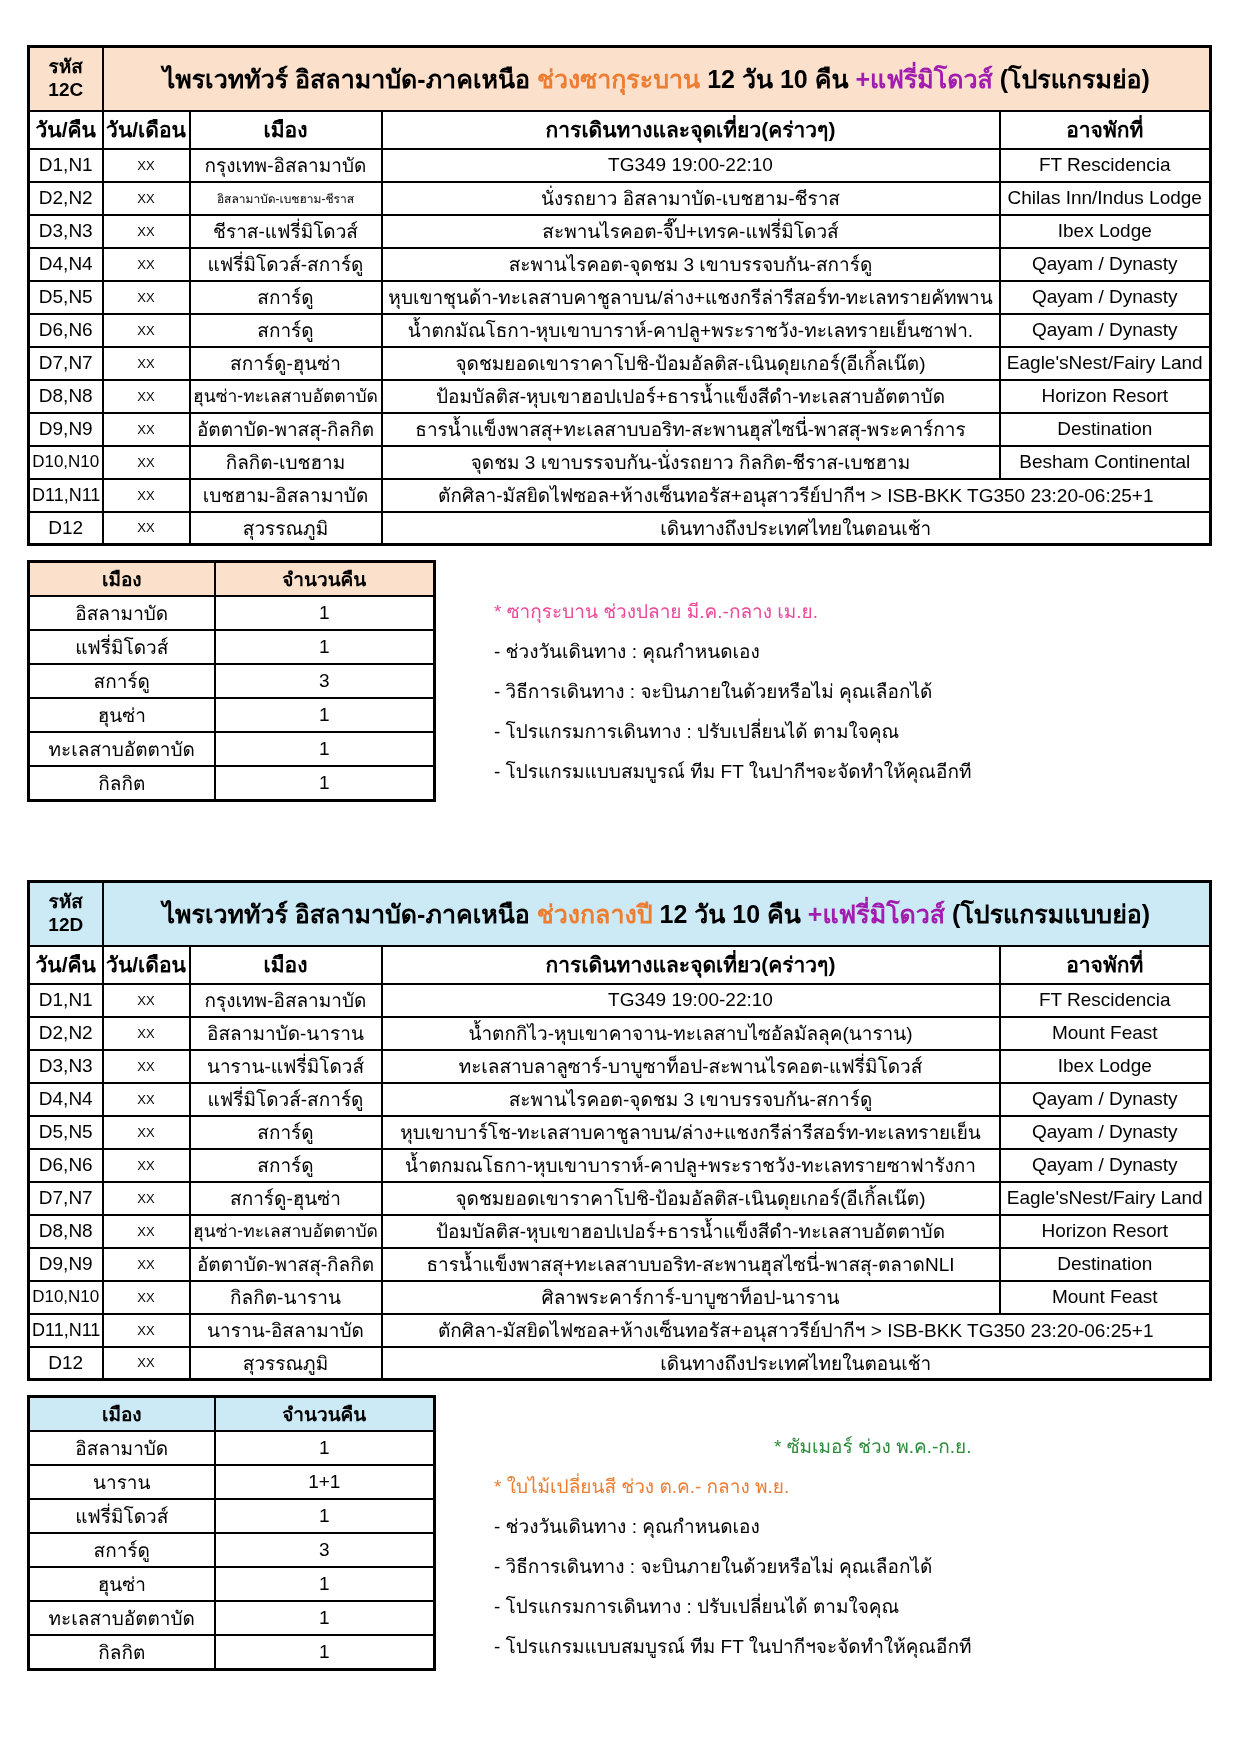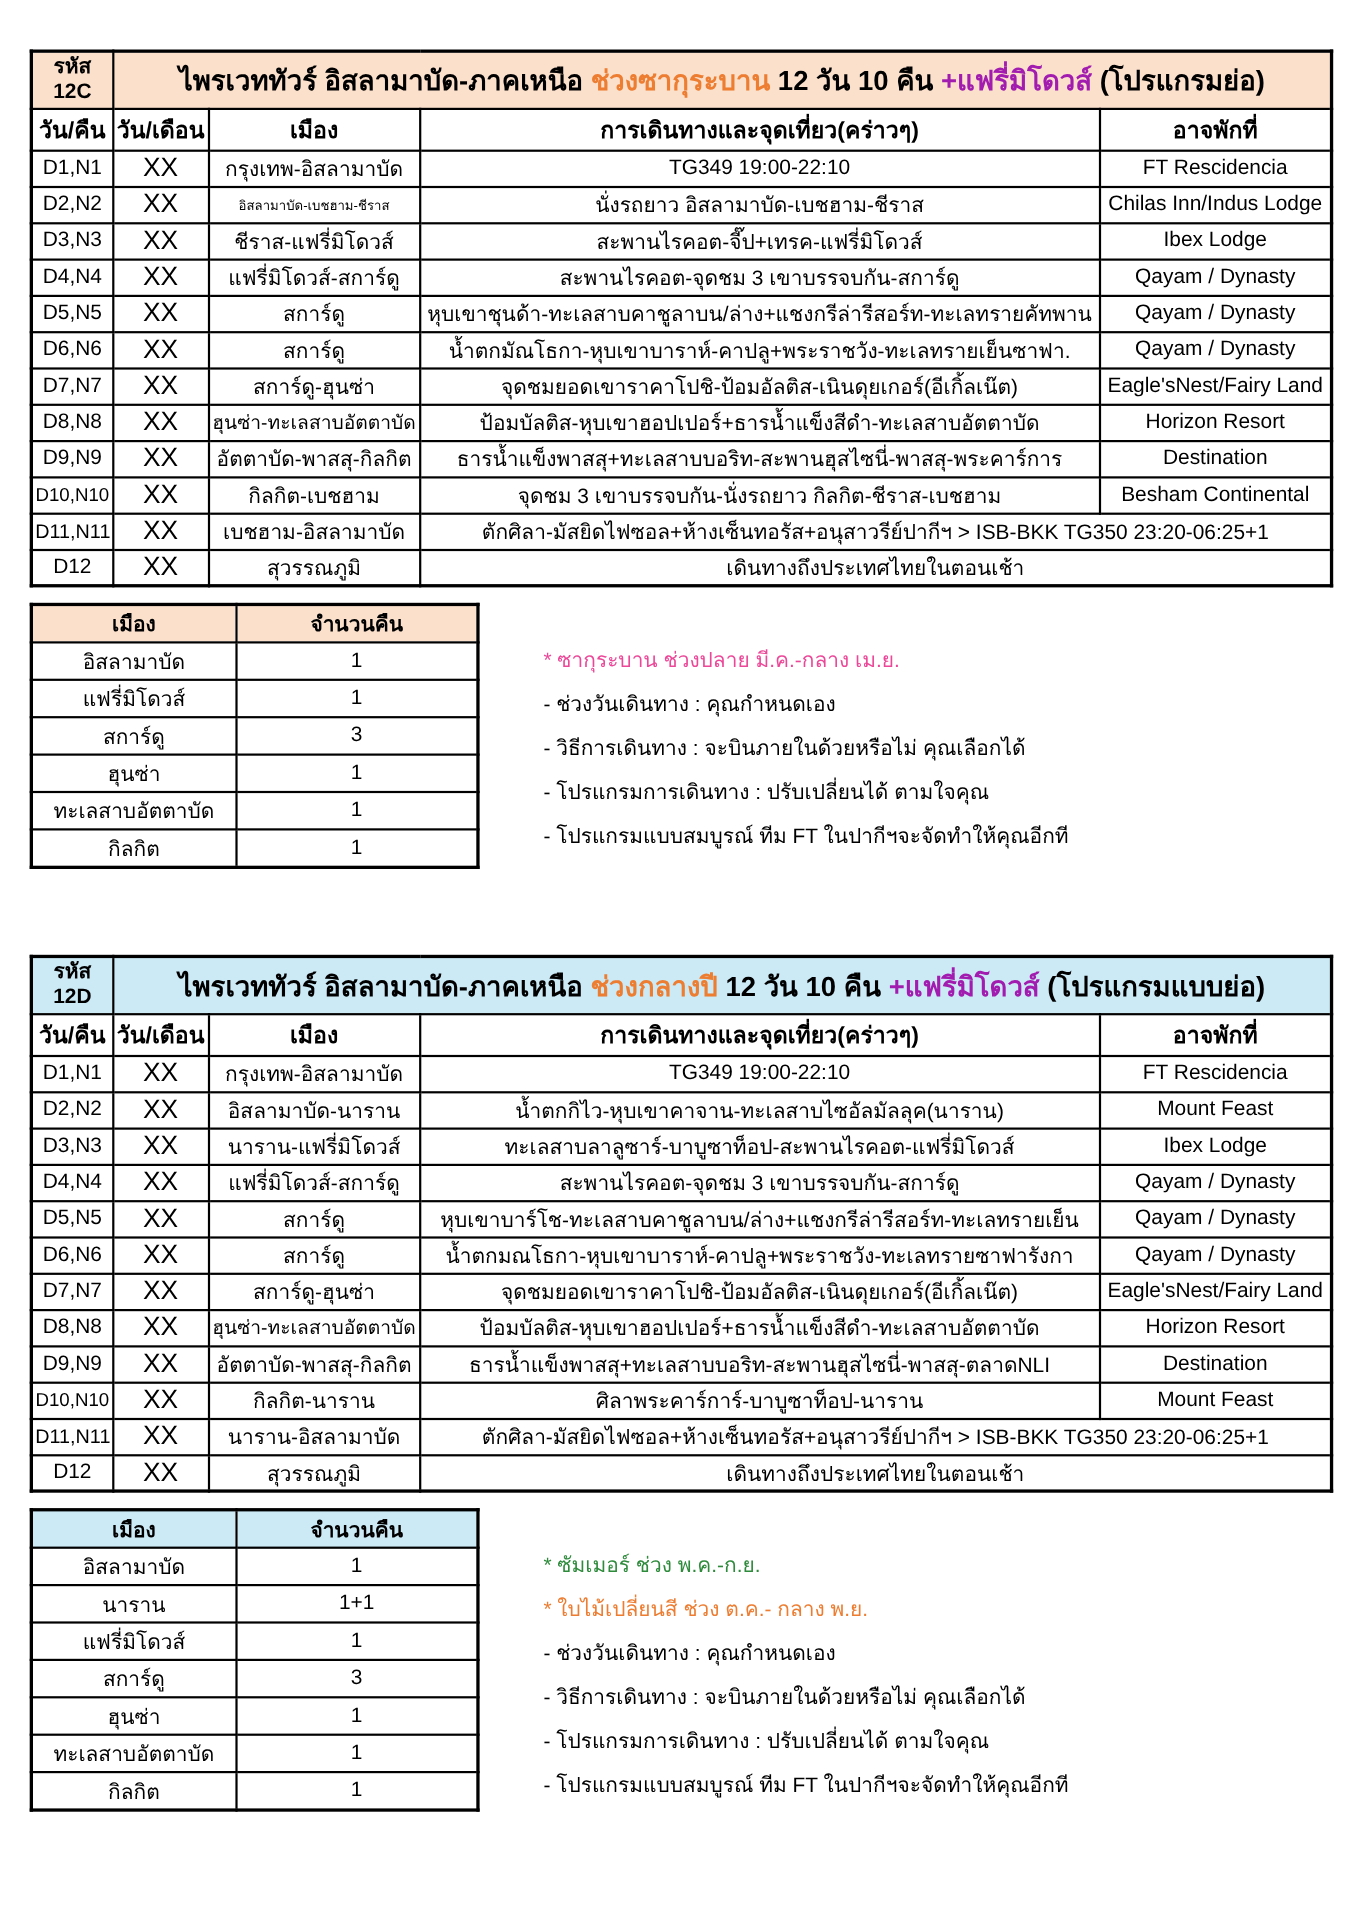--- a/index.html
+++ b/index.html
@@ -18,28 +18,28 @@
   
   .itin { width: 1182px; border: 3px solid #000; }
   .itin th, .itin td {
     border: 2px solid #000;
     text-align: center;
     vertical-align: middle;
     overflow: hidden;
     white-space: nowrap;
     padding: 0 2px;
   }
-  .title-row th { height: 52px; }
+  .title-row th { height: 64px; }
   .t1 .title-row th { background: #FBE0CC; }
   .t2 .title-row th { background: #CBEAF6; }
   .code-cell { font-weight: bold; font-size: 19px; line-height: 1.2; }
   .title-cell { font-size: 25px; font-weight: bold; }
   .head-row th { height: 38px; font-size: 21px; font-weight: bold; background: #fff; }
   .itin tbody td { height: 33px; font-size: 19px; }
-  .itin tbody td.date { font-size: 24px; }
+  .itin tbody td.date { font-size: 13px; }
   .orange { color: #ED7D31; }
   .green  { color: #a21caf; }
 
   
   .below { display: flex; align-items: flex-start; margin-top: 14px; }
   .below.first { margin-bottom: 78px; }
   .sum { width: 406px; border: 3px solid #000; }
   .sum th, .sum td {
     border: 2px solid #000;
     height: 31px;
@@ -368,21 +368,21 @@
             <td>ทะเลสาบอัตตาบัด</td>
             <td>1</td>
           </tr>
           <tr>
             <td>กิลกิต</td>
             <td>1</td>
           </tr>
         </tbody>
     </table>
     <div class="notes" id="notes-12d">
-        <div style="color: rgb(47, 139, 60);">* ซัมเมอร์ ช่วง พ.ค.-ก.ย.</div>
+        <div style="color: rgb(47, 139, 60); text-align: right;">* ซัมเมอร์ ช่วง พ.ค.-ก.ย.</div>
         <div style="color: rgb(237, 125, 49);">* ใบไม้เปลี่ยนสี ช่วง ต.ค.- กลาง พ.ย.</div>
         <div style="color: rgb(0, 0, 0);">- ช่วงวันเดินทาง : คุณกำหนดเอง</div>
         <div style="color: rgb(0, 0, 0);">- วิธีการเดินทาง : จะบินภายในด้วยหรือไม่ คุณเลือกได้</div>
         <div style="color: rgb(0, 0, 0);">- โปรแกรมการเดินทาง : ปรับเปลี่ยนได้ ตามใจคุณ</div>
         <div style="color: rgb(0, 0, 0);">- โปรแกรมแบบสมบูรณ์ ทีม FT ในปากีฯจะจัดทำให้คุณอีกที</div>
       </div>
   </div>
 
 </div>
 

